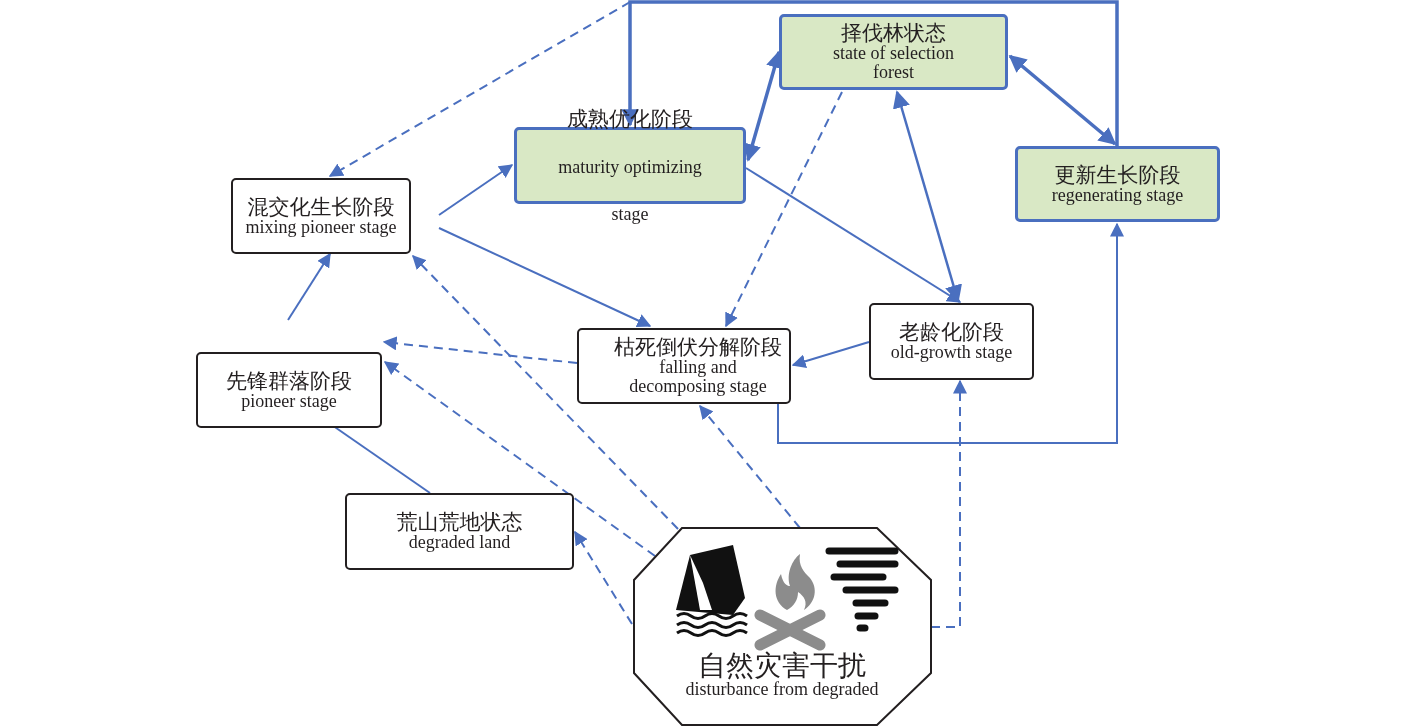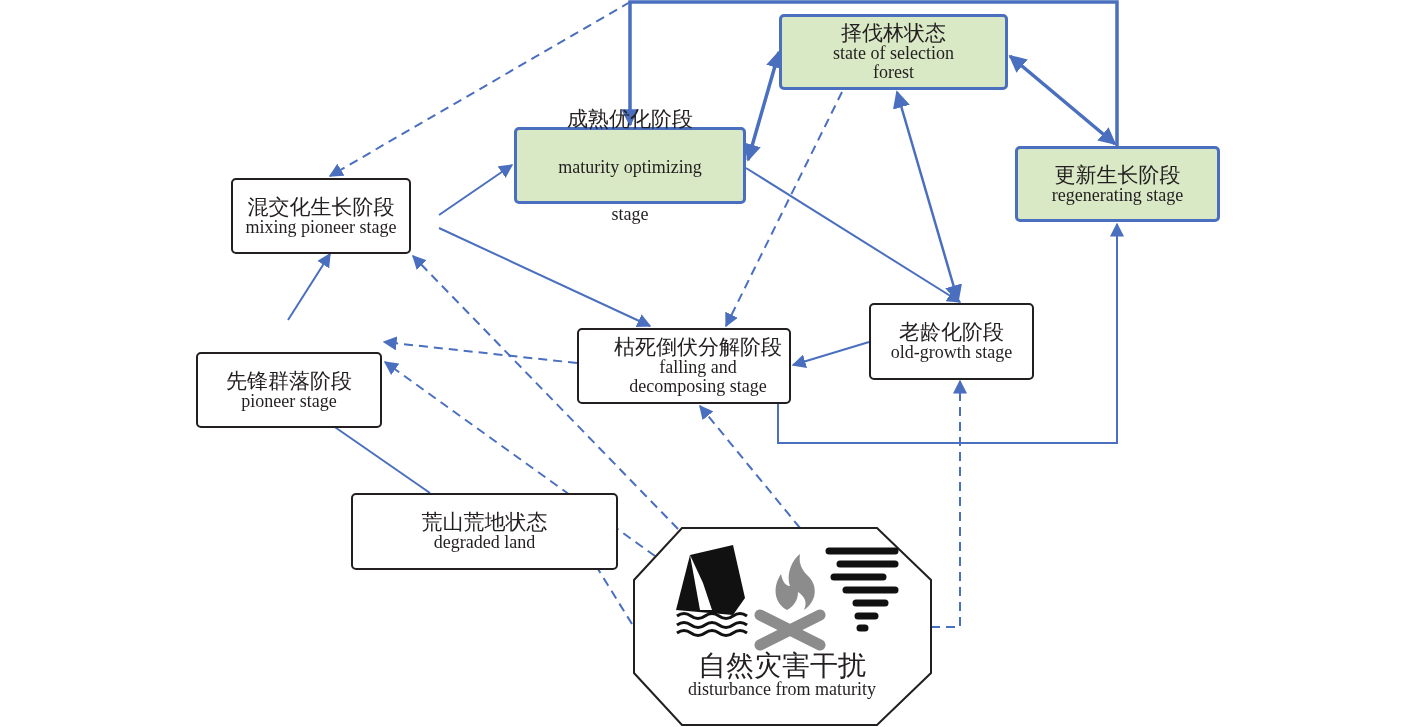--- a/index.html
+++ b/index.html
@@ -12,21 +12,21 @@
   .node.green { background:#d9e8c5; border:3px solid #4a6fbf; }
   .node .zh { font-size:21px;text-align:right; }
   .node .en { font-size:18px; }
   #n-selection { left:779px; top:14px; width:229px; height:76px; }
   #n-maturity  { left:514px; top:127px; width:232px; height:77px;gap:28px; }
   #n-regen     { left:1015px; top:146px; width:205px; height:76px; }
   #n-mixing    { left:231px; top:178px; width:180px; height:76px; }
   #n-pioneer   { left:196px; top:320px; width:186px; height:76px;margin-top:32px; }
   #n-falling   { left:577px; top:328px; width:214px; height:76px;padding-left:28px; }
   #n-oldgrowth { left:869px; top:303px; width:165px; height:77px; }
-  #n-degraded  { left:345px; top:493px; width:267px; height:77px;margin-left:6px; }
+  #n-degraded  { left:345px; top:493px; width:229px; height:77px; }
   #disaster-text { position:absolute; left:634px; top:652px; width:296px; text-align:center; line-height:1.0; }
   #disaster-text .zh { font-size:28px; display:block; }
   #disaster-text .en { font-size:18px; display:block; }
 </style>
 </head>
 <body>
 
 <svg id="edges" width="1417" height="727">
   <defs>
     <marker id="ah" viewBox="0 0 10 10" refX="9" refY="5" markerWidth="7" markerHeight="7" orient="auto-start-reverse">
@@ -128,14 +128,14 @@
   <span class="en">old-growth stage</span>
 </div>
 
 <div class="node" id="n-degraded">
   <span class="zh">荒山荒地状态</span>
   <span class="en">degraded land</span>
 </div>
 
 <div id="disaster-text">
   <span class="zh">自然灾害干扰</span>
-  <span class="en">disturbance from maturity</span>
+  <span class="en">disturbance from degraded</span>
 </div>
 
 </body></html>

